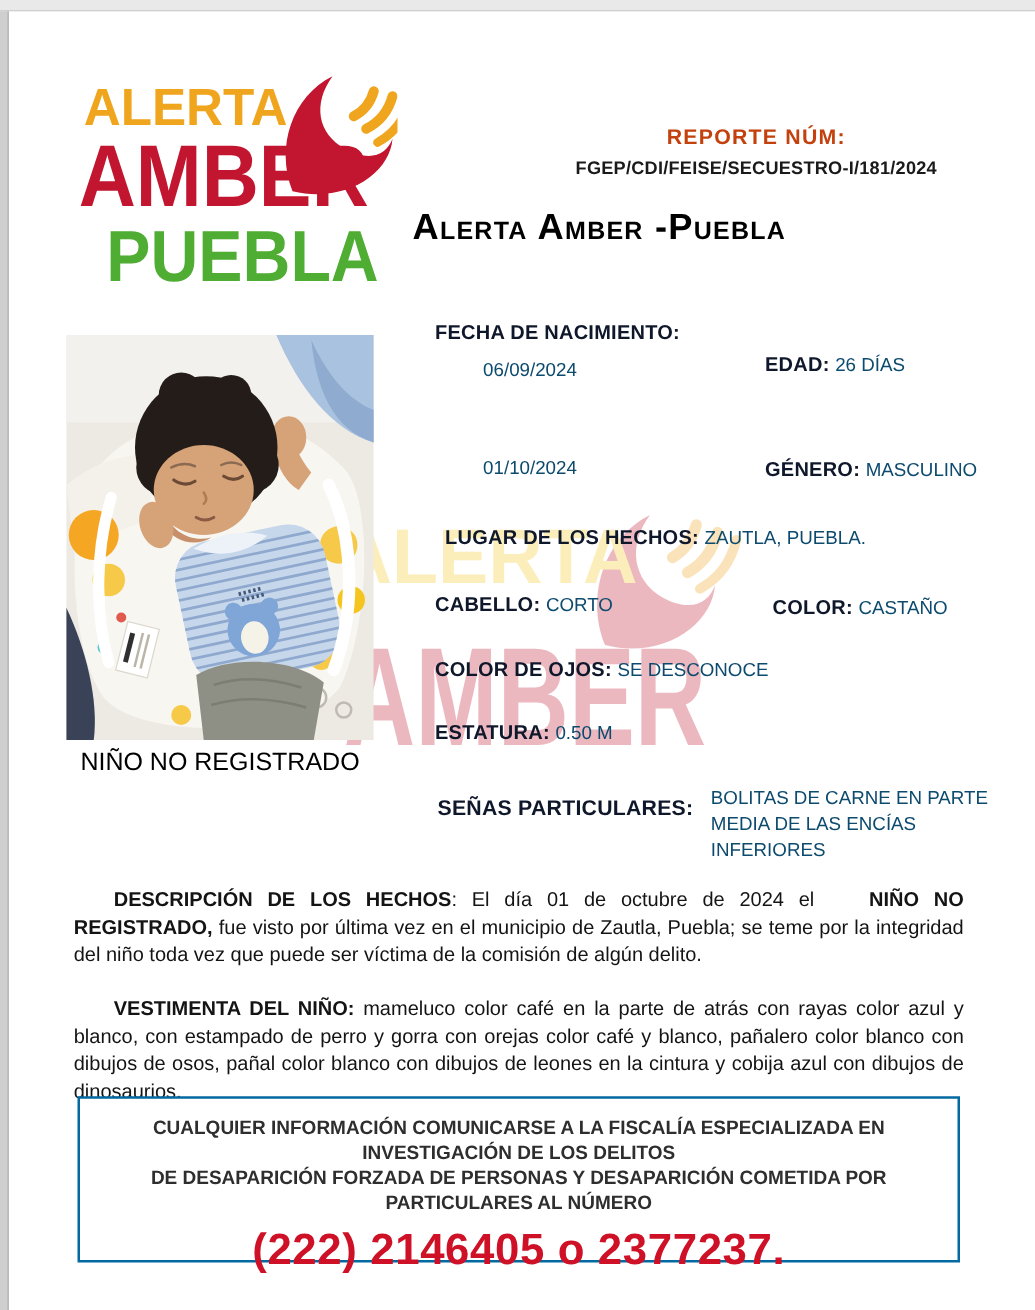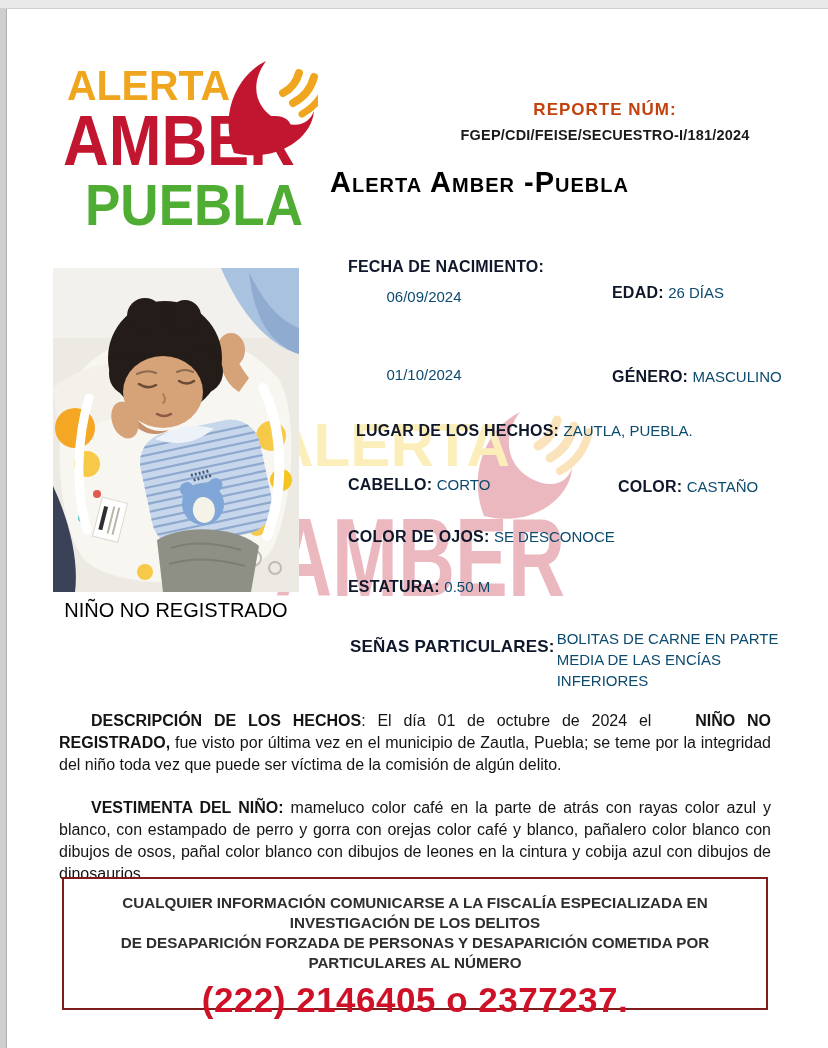--- a/index.html
+++ b/index.html
@@ -24,30 +24,30 @@
 
   
   .photo{left:53px;top:268px;z-index:2;}
   .photo-caption{left:53px;top:599px;width:246px;text-align:center;font-weight:normal;font-size:20px;color:#000;z-index:3;}
 
   
   .lbl{font-weight:bold;font-size:16px;color:#0f172a;letter-spacing:.2px;}
   .val{font-size:15px;color:#0c4a6e;}
   .field{z-index:3;}
   .centered{text-align:center;}
-  .features-row{display:flex;gap:2px;align-items:flex-start;}
+  .features-row{display:flex;gap:14px;align-items:flex-start;}
   .features-row .lbl{white-space:nowrap;padding-top:9px;}
   .features-row .val{width:240px;line-height:21px;}
 
   
   .para{left:59px;width:712px;font-size:16px;line-height:22px;text-align:justify;color:#141414;z-index:3;}
   .para b{font-weight:bold;margin-left:32px;}
 
   
-  .contact-box{left:62px;top:877px;width:702px;height:115px;border:2px solid #7f1d1d;text-align:center;
+  .contact-box{left:62px;top:877px;width:702px;height:115px;border:2px solid #0369a1;text-align:center;
     padding-top:14px;z-index:3;background:transparent;}
   .contact-line{font-weight:bold;font-size:15.5px;line-height:20px;color:#2e2e2e;transform:scaleX(.98);transform-origin:center;}
   .contact-phone{font-weight:bold;font-size:35px;margin-top:7px;letter-spacing:.5px;}
 </style>
 </head>
 <body>
 
 <div class="page">
 
   <div class="edge-left"></div>

